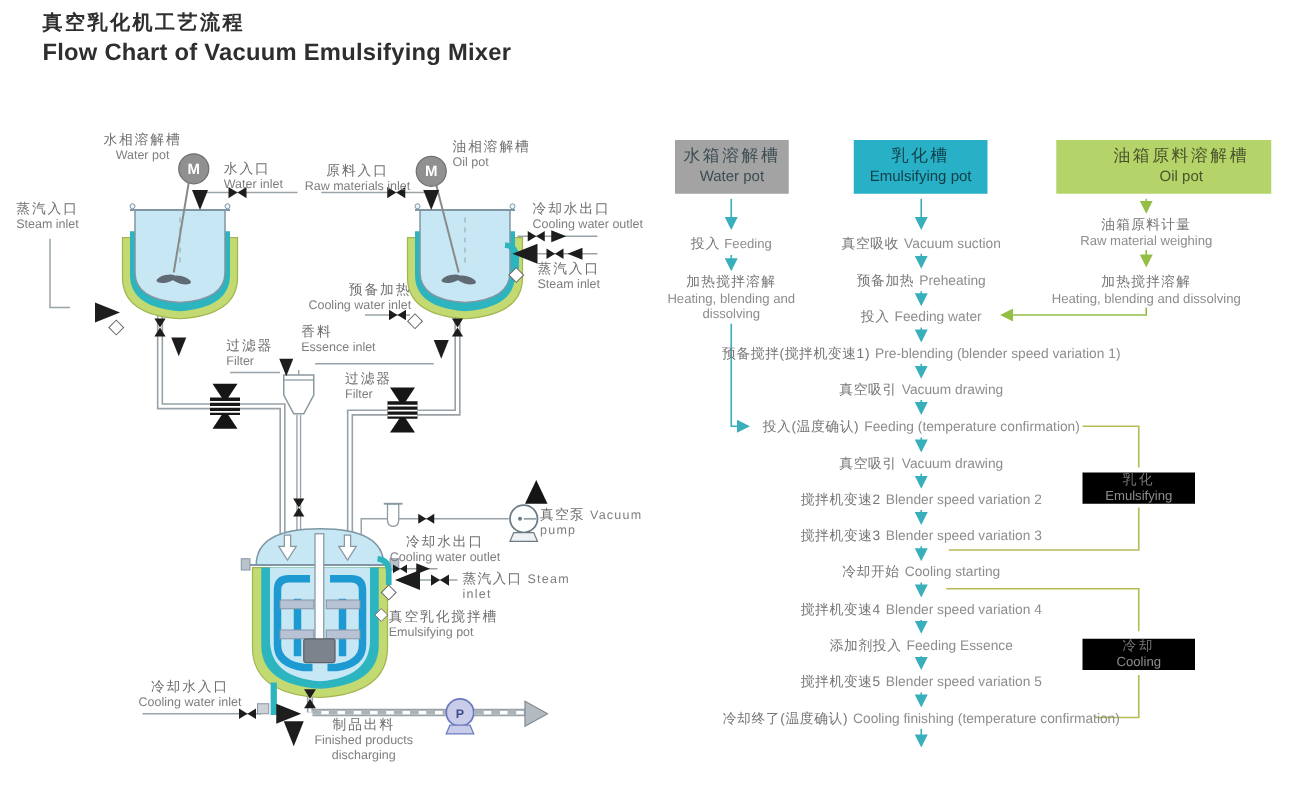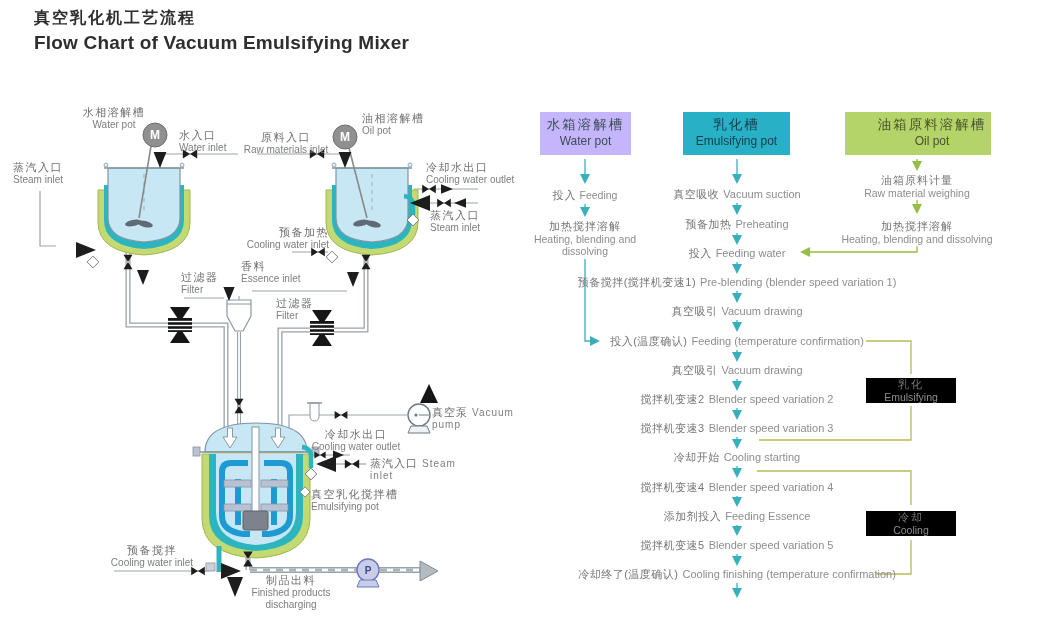--- a/index.html
+++ b/index.html
@@ -14,23 +14,23 @@
   .dl .zh{display:block;font-size:11px;color:#6f6f6f;letter-spacing:1.5px;}
   .dl .en{display:block;font-size:10px;}
   .dl.c{text-align:center}
   .dl.r{text-align:right}
   .dl.inl .zh,.dl.inl .en{display:inline;letter-spacing:1px;}
   .dl.inl .en{margin-left:4px;}
   
   .fbox{position:absolute;height:43px;text-align:center;box-sizing:border-box;padding-top:4px;}
   .fbox .zh{display:block;font-size:13.5px;letter-spacing:2px;}
   .fbox .en{display:block;font-size:12px;}
-  .fbox.water{left:540px;top:112px;width:91px;background:#c4b5fd;color:#3c4d52;text-align:center;}
+  .fbox.water{left:540px;top:112px;width:91px;background:#a3a3a3;color:#3c4d52;text-align:center;}
   .fbox.emul{left:683px;top:112px;width:107px;background:#27b0c6;color:#123f47;}
-  .fbox.oil{left:845px;top:112px;width:146px;background:#b4d368;color:#4a532c;padding-left:28px;}
+  .fbox.oil{left:845px;top:112px;width:172px;background:#b4d368;color:#4a532c;padding-left:28px;}
   .fstep{position:absolute;left:527px;width:420px;text-align:center;white-space:nowrap;
          font-size:11px;color:#8d8d8d;}
   .fstep .zh{color:#767676;letter-spacing:0.5px;}
   .fstep .en{margin-left:4px;}
   .wstep{position:absolute;left:525px;width:120px;text-align:center;font-size:10.5px;color:#8d8d8d;line-height:1.15;}
   .wstep .zh{display:block;font-size:11px;color:#767676;letter-spacing:1px;}
   .ostep{position:absolute;text-align:center;font-size:10.5px;color:#8d8d8d;line-height:1.15;white-space:nowrap;}
   .ostep .zh{display:block;font-size:11px;color:#767676;letter-spacing:1px;}
   .phase{position:absolute;left:866px;width:90px;text-align:center;font-size:10.5px;
          color:#8d8d8d;background:#000000;line-height:1.18;}
@@ -294,21 +294,21 @@
     <span class="en">Cooling water outlet</span>
   </div>
   <div class="dl inl" style="left:370px;top:457px;width:110px">
     <span class="zh">蒸汽入口</span><span class="en">Steam inlet</span>
   </div>
   <div class="dl" style="left:311px;top:488px;width:112px">
     <span class="zh">真空乳化搅拌槽</span>
     <span class="en">Emulsifying pot</span>
   </div>
   <div class="dl c" style="left:108px;top:544px;width:88px">
-    <span class="zh">预备搅拌</span>
+    <span class="zh">冷却水入口</span>
     <span class="en">Cooling water inlet</span>
   </div>
   <div class="dl c" style="left:242px;top:574px;width:98px">
     <span class="zh">制品出料</span>
     <span class="en">Finished products discharging</span>
   </div>
 
   <svg viewBox="0 0 1049 639" width="1049" height="639" style="pointer-events:none" xmlns="http://www.w3.org/2000/svg">
     <defs>
       <marker id="mka" markerWidth="8" markerHeight="8" refX="6.5" refY="4" orient="auto">

